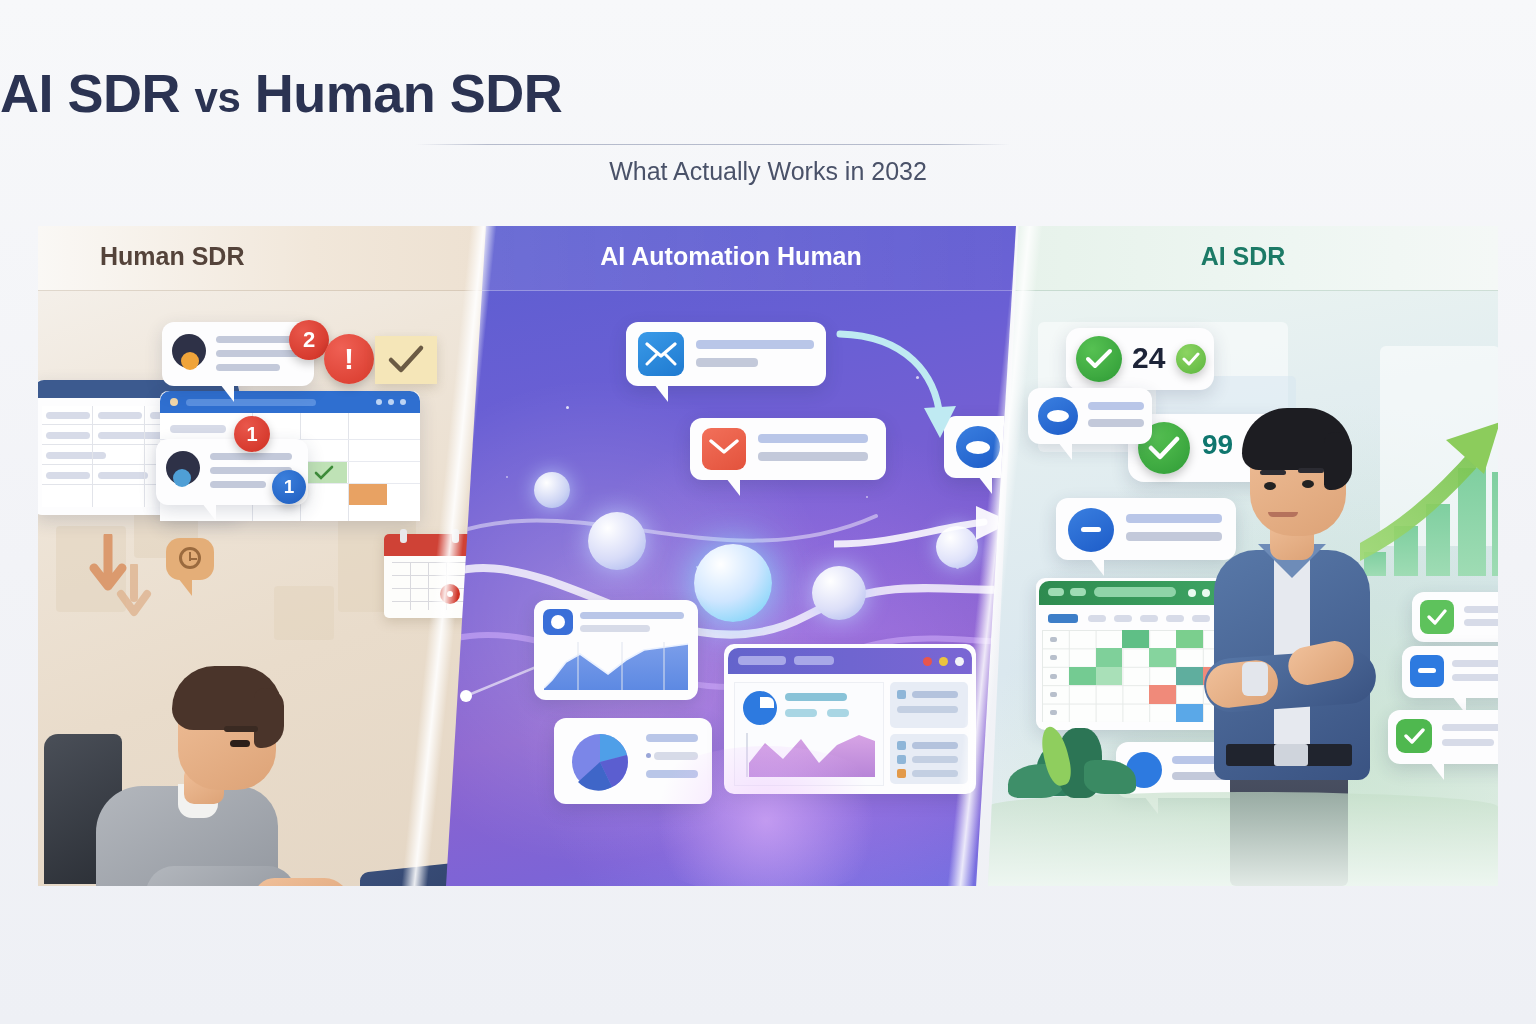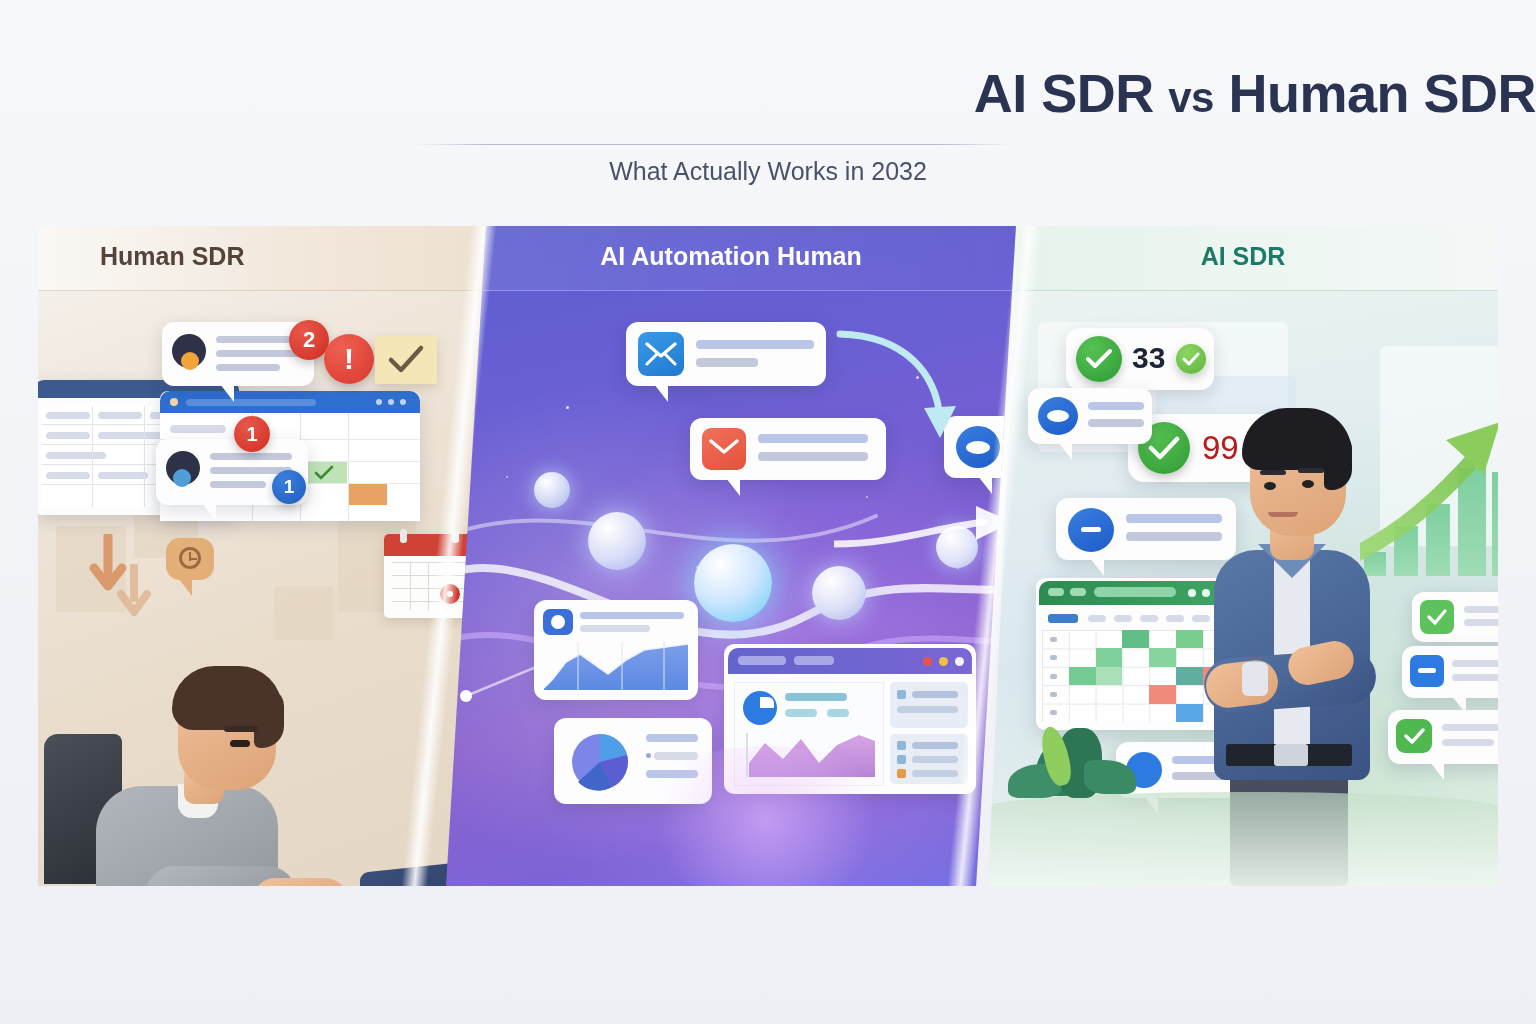--- a/index.html
+++ b/index.html
@@ -11,21 +11,21 @@
   }
   #canvas {
     position: relative;
     width: 1536px; height: 1024px;
     background: linear-gradient(180deg,#f7f8fa 0%,#f2f3f7 55%,#eef0f5 100%);
   }
 
   
   .header { position: absolute; left:0; top:0; width:1536px; height:212px; }
   .title {
-    position:absolute; left:0; top:62px; width:1536px; text-align:right;
+    position:absolute; left:0; top:62px; width:1536px; text-align:left;
     font-size:54px; font-weight:700; letter-spacing:-0.5px; color:#2b3352;
     font-family:"Liberation Sans", sans-serif;
   }
   .title .vs { font-size:42px; font-weight:700; }
   .title-rule {
     position:absolute; left:416px; top:144px; width:594px; height:1px;
     background:linear-gradient(90deg,rgba(190,195,210,0) 0%,rgba(178,184,202,.95) 12%,rgba(178,184,202,.95) 88%,rgba(190,195,210,0) 100%);
   }
   .subtitle {
     position:absolute; left:0; top:157px; width:1536px; text-align:center;
@@ -461,35 +461,35 @@
       <div style="position:absolute;left:50px;top:96px;width:250px;height:130px;background:rgba(255,255,255,.5);border-radius:6px;"></div>
       <div style="position:absolute;left:168px;top:150px;width:140px;height:90px;background:rgba(214,230,240,.5);border-radius:5px;"></div>
       <div style="position:absolute;left:392px;top:120px;width:120px;height:200px;background:rgba(255,255,255,.55);border-radius:6px;"></div>
 
       <div class="card" style="left:78px;top:102px;width:148px;height:62px;border-radius:14px;">
         <div class="badge badge-green" style="left:10px;top:8px;width:46px;height:46px;">
           <svg width="28" height="24" viewBox="0 0 28 24">
               <path d="M3 12 L10 19 L25 4" stroke="#fff" stroke-width="4" fill="none" stroke-linecap="round" stroke-linejoin="round"></path>
             </svg>
         </div>
-        <div style="position:absolute;left:66px;top:13px;font-size:30px;font-weight:700;color:#1d2438;">33</div>
+        <div style="position:absolute;left:66px;top:13px;font-size:30px;font-weight:700;color:#1d2438;">24</div>
         <div class="badge" style="left:110px;top:16px;width:30px;height:30px;background:radial-gradient(circle at 35% 28%,#8cd462,#5cb63e);">
           <svg width="18" height="16" viewBox="0 0 18 16">
               <path d="M2 8 L7 13 L16 3" stroke="#fff" stroke-width="3" fill="none" stroke-linecap="round" stroke-linejoin="round"></path>
             </svg>
         </div>
       </div>
 
       <div class="card" style="left:140px;top:188px;width:162px;height:68px;border-radius:16px;">
         <div class="badge badge-green" style="left:10px;top:8px;width:52px;height:52px;">
           <svg width="32" height="26" viewBox="0 0 32 26">
               <path d="M3 13 L12 22 L29 4" stroke="#fff" stroke-width="4.5" fill="none" stroke-linecap="round" stroke-linejoin="round"></path>
             </svg>
         </div>
-        <div style="position:absolute;left:74px;top:15px;font-size:33px;font-weight:400;color:#b91c1c;">99</div>
+        <div style="position:absolute;left:74px;top:15px;font-size:28px;font-weight:700;color:#0f766e;">99</div>
         <div class="badge" style="left:122px;top:19px;width:32px;height:32px;background:radial-gradient(circle at 35% 28%,#8cd462,#5cb63e);">
           <svg width="20" height="16" viewBox="0 0 20 16">
               <path d="M3 8 L8 13 L17 3" stroke="#fff" stroke-width="3" fill="none" stroke-linecap="round" stroke-linejoin="round"></path>
             </svg>
         </div>
       </div>
 
       <div class="card" style="left:40px;top:162px;width:124px;height:56px;">
         <div class="circ" style="left:10px;top:9px;width:40px;height:38px;background:linear-gradient(150deg,#3a7fe0,#1d5cc8);">
           <div style="position:absolute;left:9px;top:13px;width:22px;height:12px;border-radius:50%;background:#fff;"></div>

